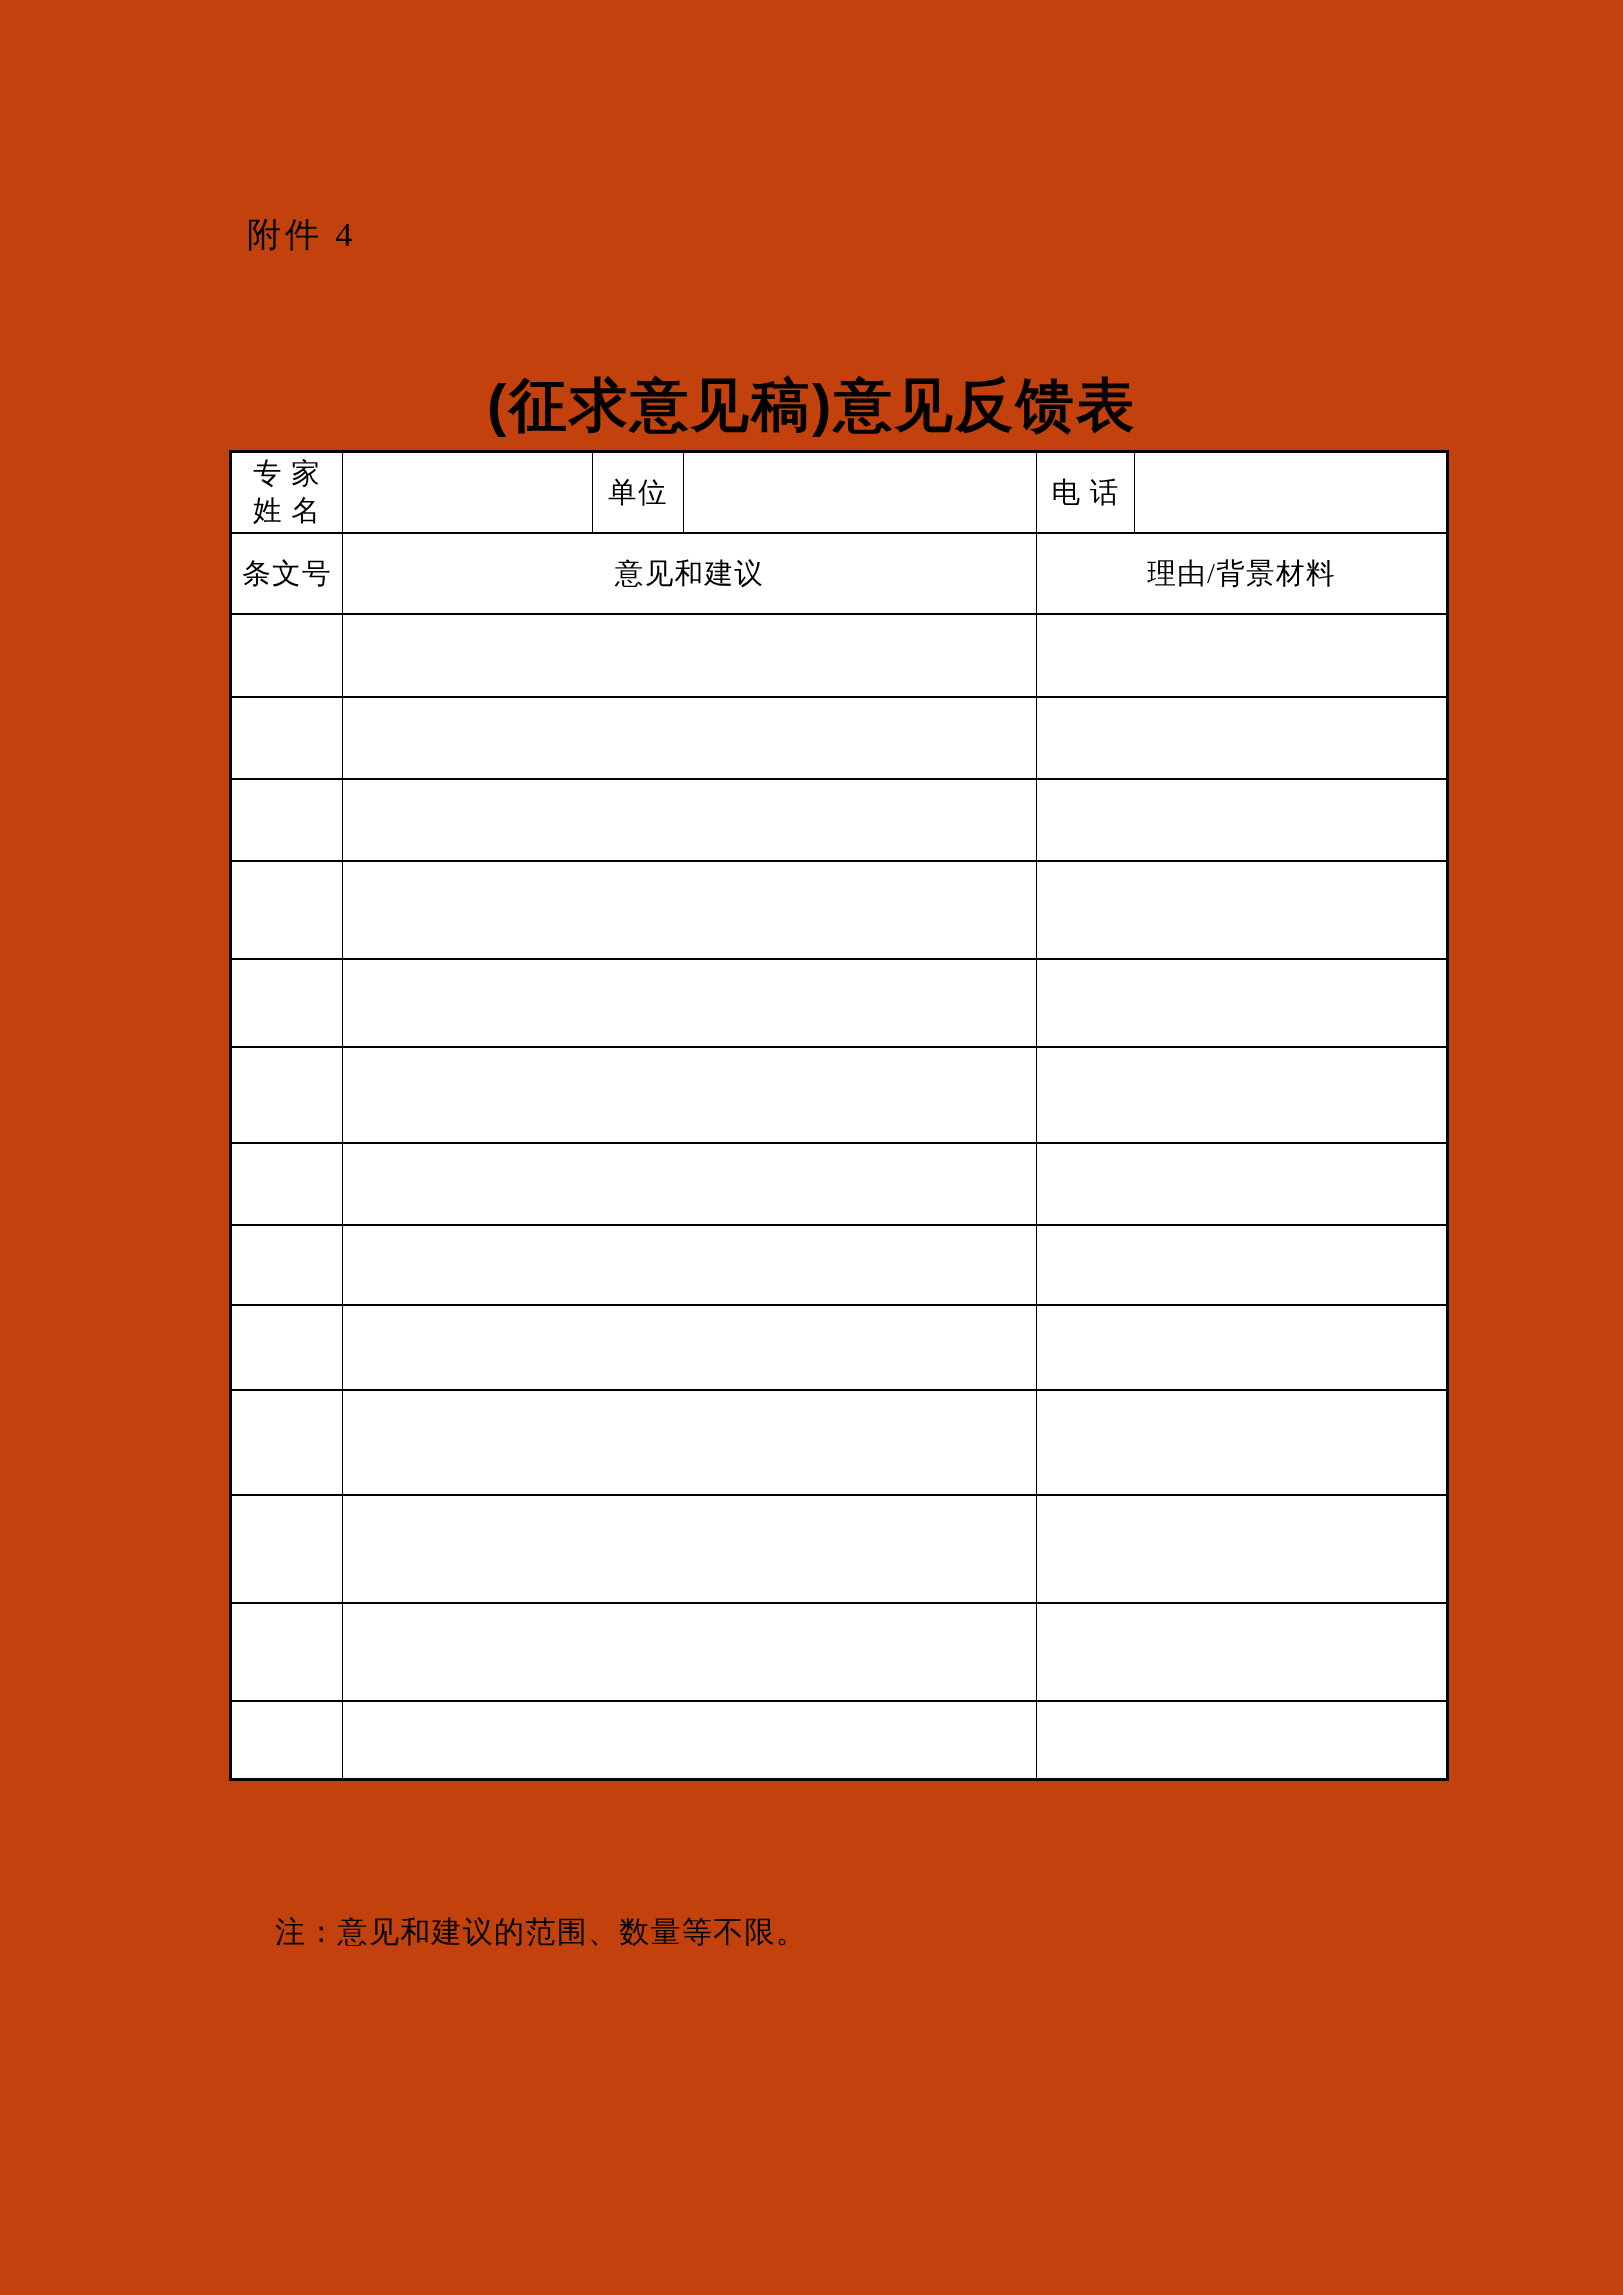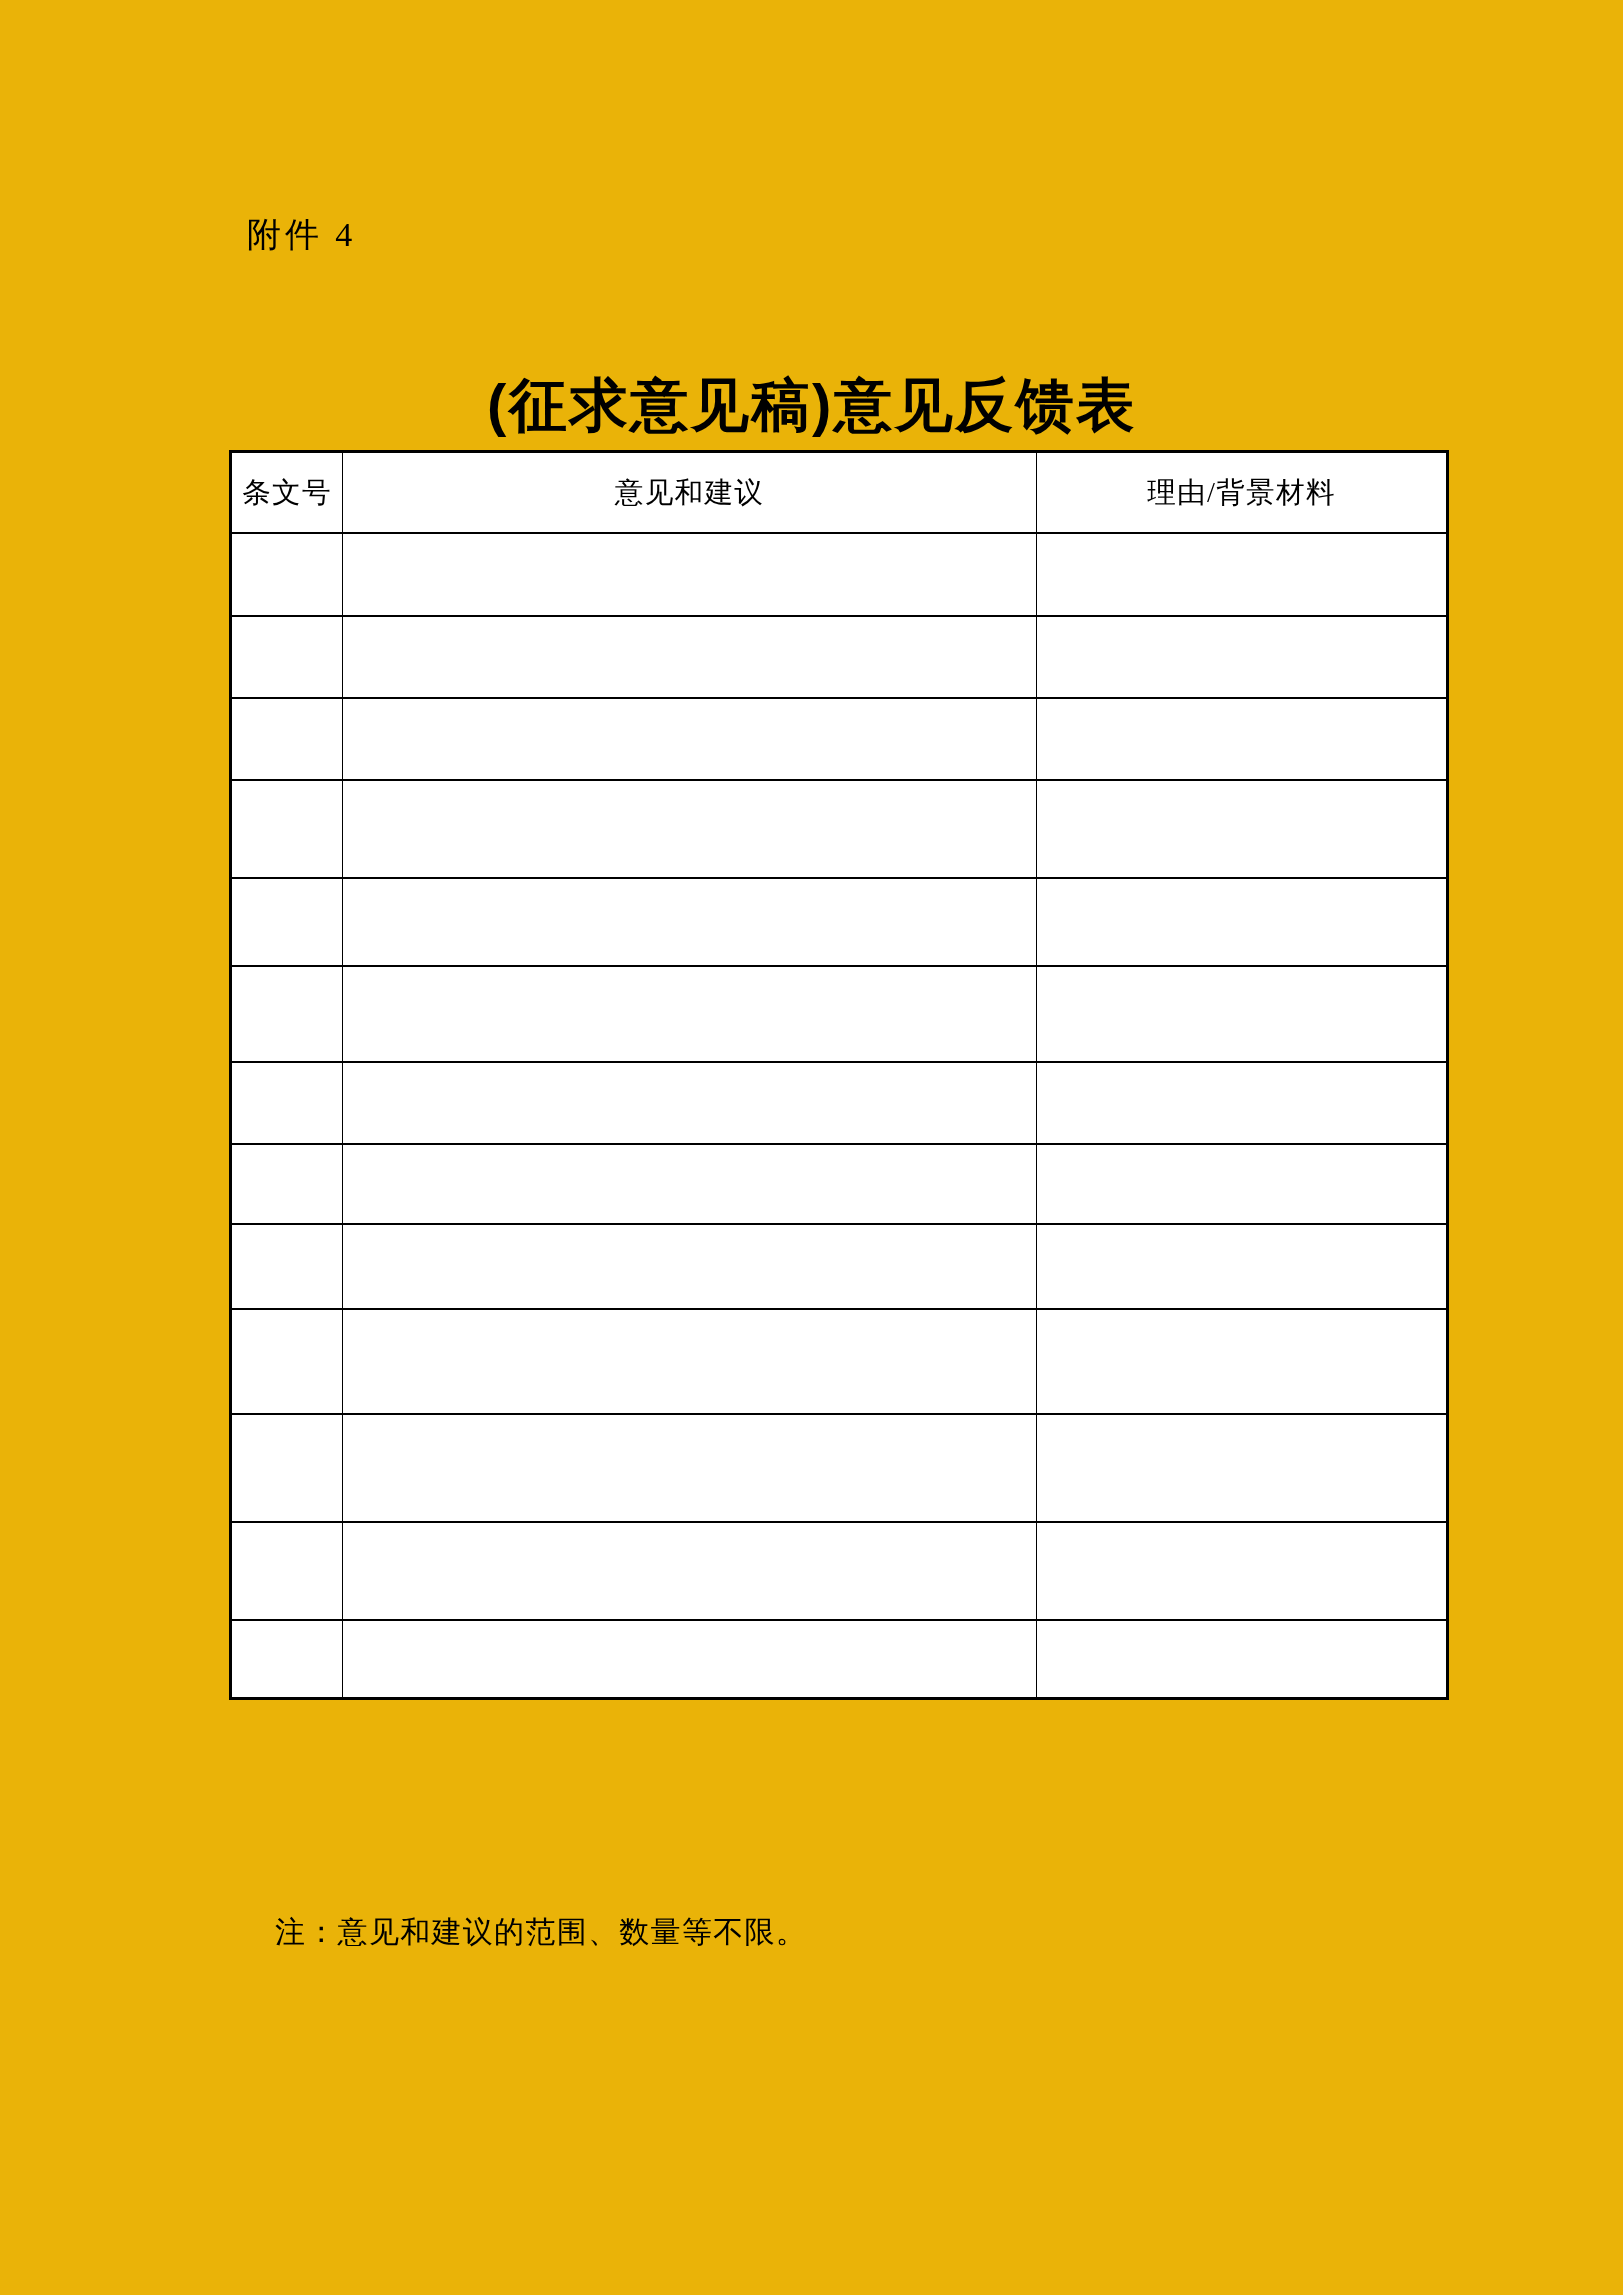--- a/index.html
+++ b/index.html
@@ -1,20 +1,20 @@
 <!DOCTYPE html>
 <html style="font-size:10.4px"><head>
 <meta charset="utf-8">
 <style>
   html,body{margin:0;padding:0;background:#ffffff;}
   .page{
     position:relative;
     width:1624px;
     height:2295px;
-    background:#eab308;
+    background:#c2410c;
     color:#000000;
     font-family:"Liberation Serif", serif;
     overflow:hidden;
   }
   .attachment-label{
     position:absolute;
     left:247px;
     top:213px;
     font-size:34px;
     line-height:43px;
@@ -118,20 +118,31 @@
       <col style="width:112px">
       <col style="width:250px">
       <col style="width:91px">
       <col style="width:103px">
       <col style="width:250px">
       <col style="width:98px">
       <col style="width:313px">
     </colgroup>
 
     <tbody>
+      <tr class="row-1">
+        <td class="lbl two-line">
+          <div>专 家</div>
+          <div>姓 名</div>
+        </td>
+        <td></td>
+        <td class="lbl">单位</td>
+        <td colspan="2"></td>
+        <td class="lbl">电 话</td>
+        <td></td>
+      </tr>
 
 
       <tr class="row-3">
         <td class="lbl">条文号</td>
         <td class="lbl" colspan="4">意见和建议</td>
         <td class="lbl" colspan="2">理由/背景材料</td>
       </tr>
     </tbody>
 
     <tbody class="body-rows">

